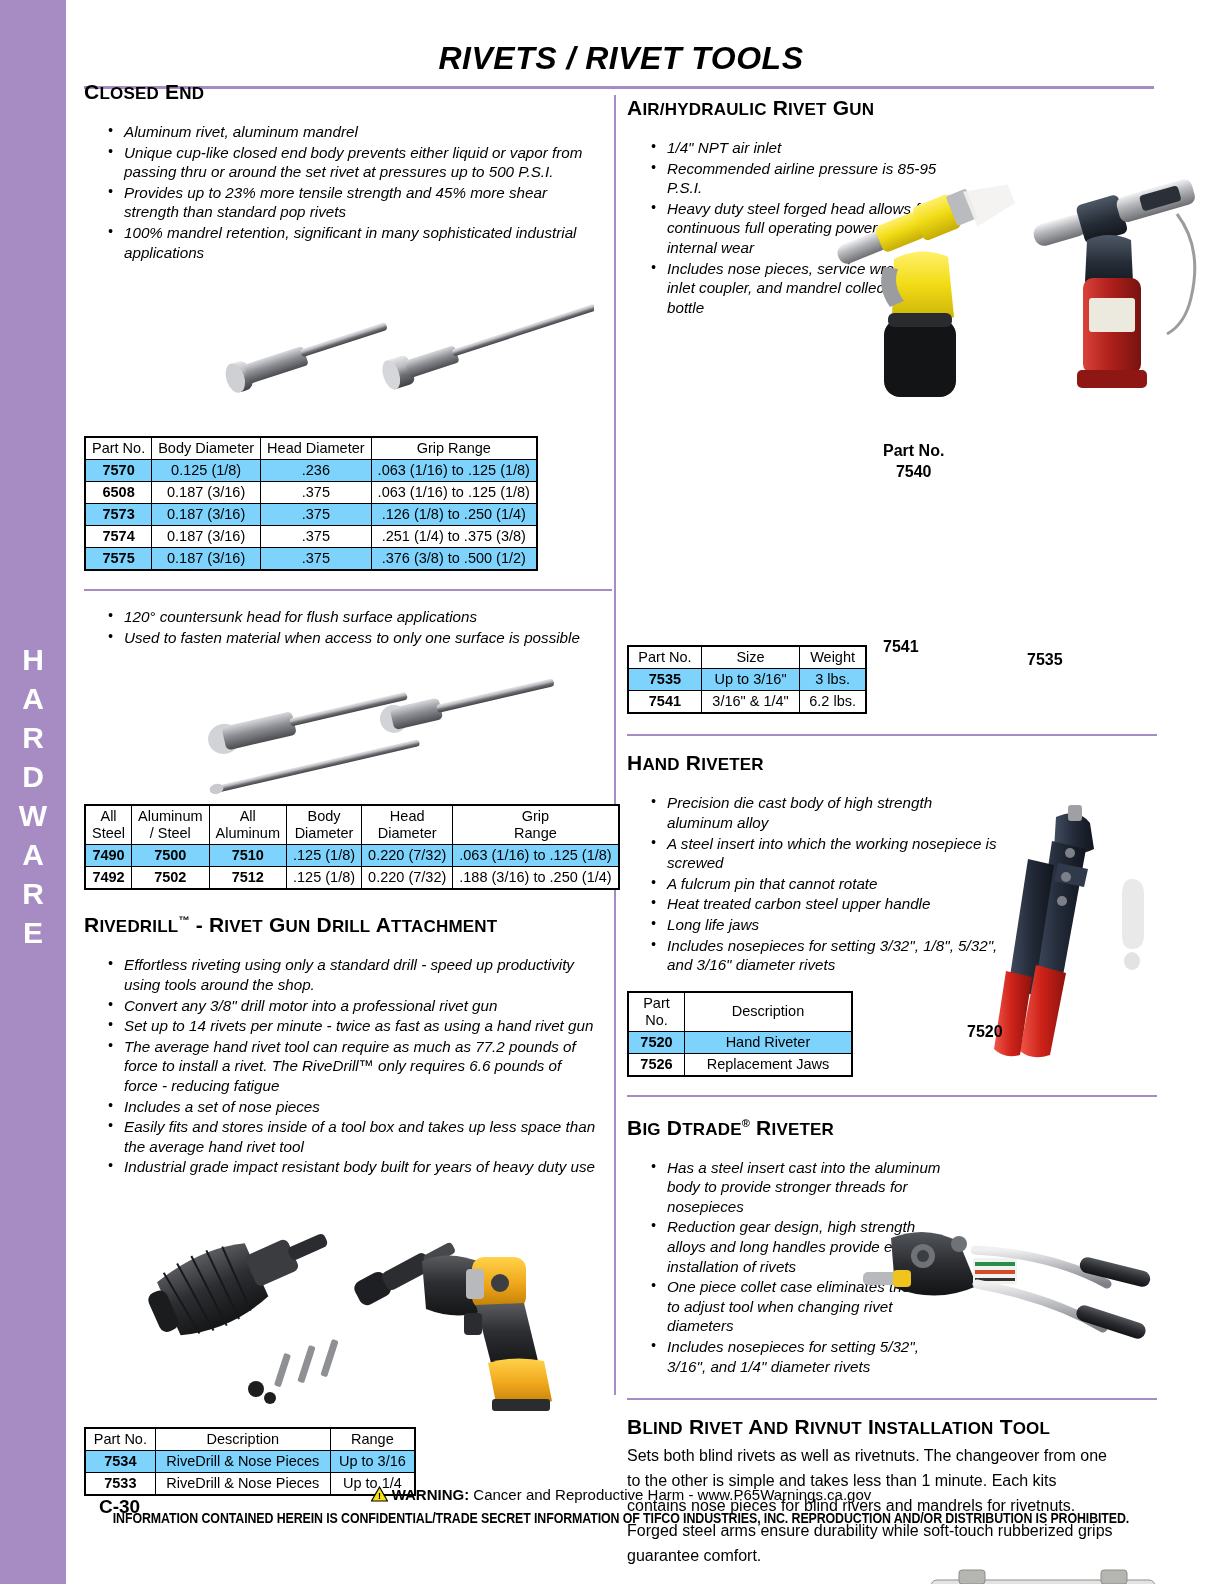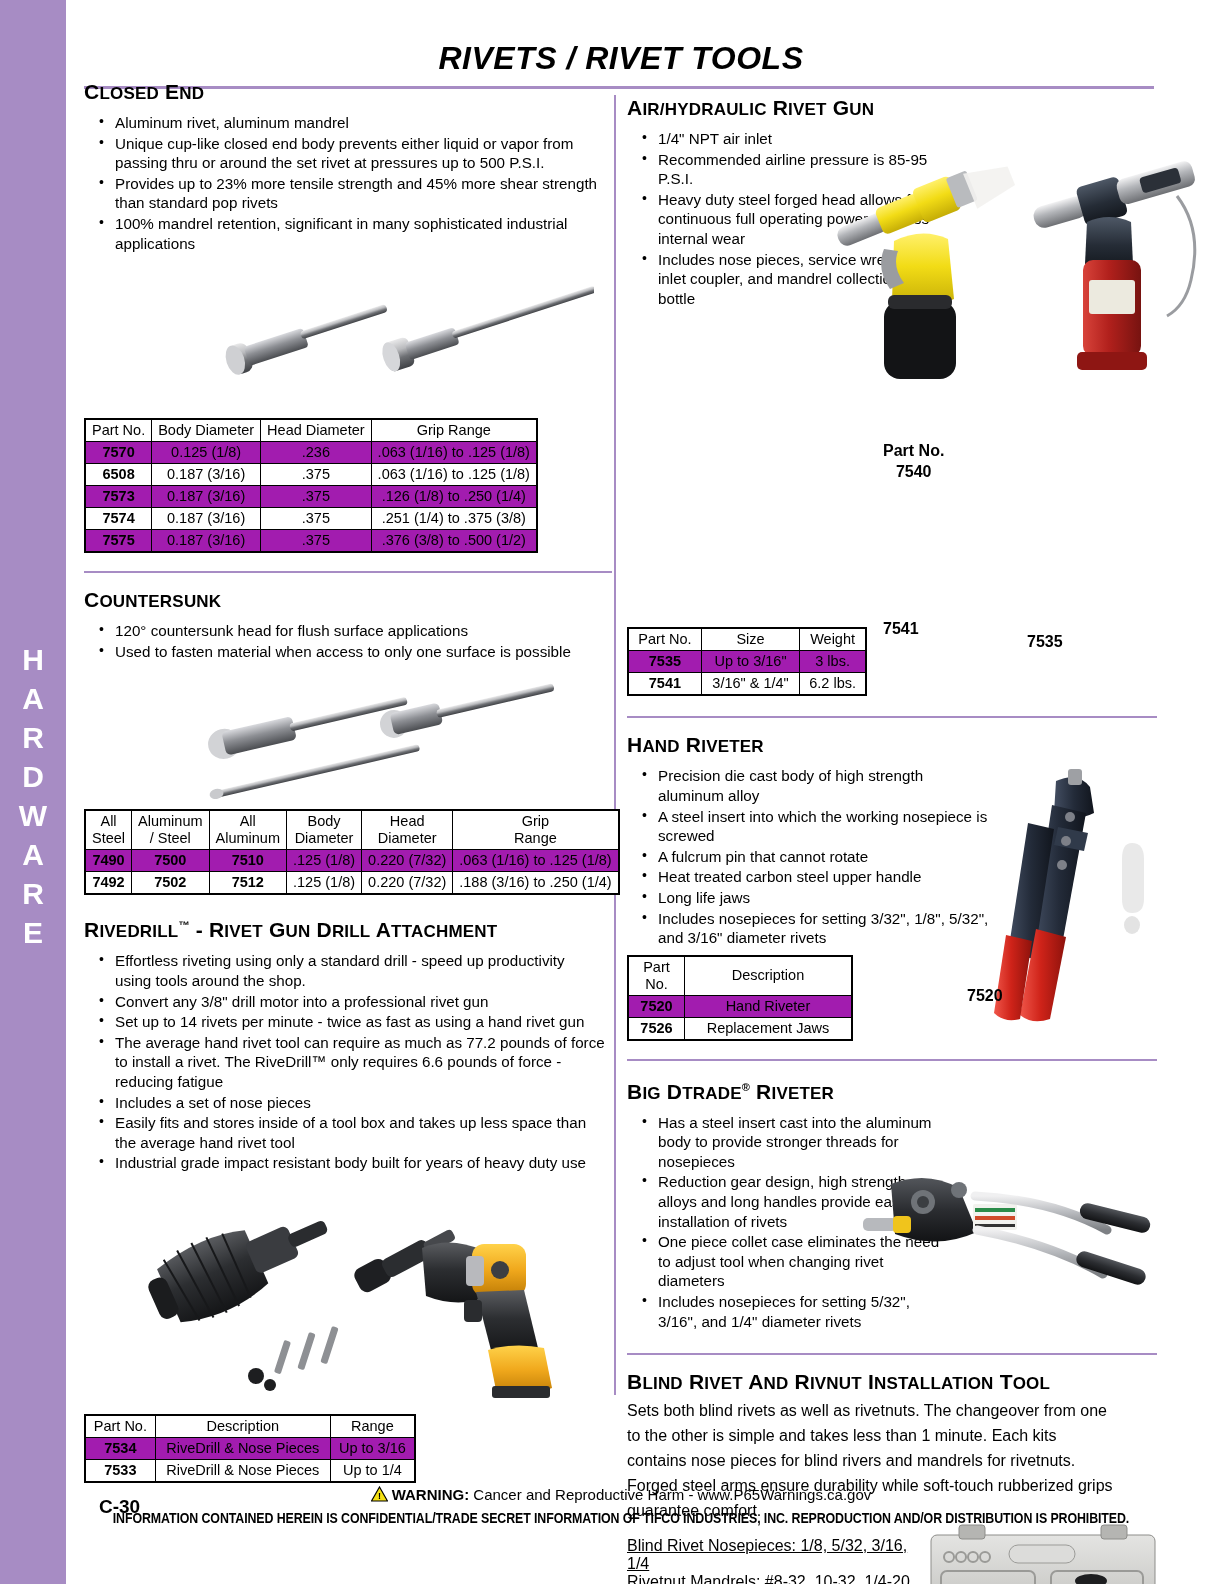--- a/index.html
+++ b/index.html
@@ -40,41 +40,41 @@
   .col-divider{position:absolute;left:614px;top:95px;width:2px;height:1300px;background:#a78cc4;}
 
   h2.sec{
     margin:0 0 2px 0;font-size:21px;font-weight:bold;letter-spacing:.2px;
     line-height:25px;
   }
   h2.sec em{font-style:normal;}
   h2.sec .s{font-size:17px;}
   h2.sec sup{font-size:11px;vertical-align:super;}
 
-  ul.bul{margin:7px;padding:0;list-style:none;}
+  ul.bul{margin:16px;padding:0;list-style:none;font-style:italic;}
   ul.bul li{
     position:relative;padding-left:24px;margin:0 0 1px 0;
     font-size:15.2px;line-height:19.6px;
   }
   ul.bul li:before{
     content:"\2022";position:absolute;left:8px;top:-1px;font-size:14px;
   }
   p.para{margin:0;font-size:16px;line-height:25px;}
 
   
   table.spec{
     border-collapse:collapse;border:2px solid #000;background:#fff;
     font-size:14.5px;
   }
   table.spec th,table.spec td{
     border:1px solid #000;padding:2px 6px;text-align:center;
     font-weight:normal;line-height:17px;white-space:nowrap;
   }
   table.spec thead th{background:#fff;font-weight:normal;}
-  table.spec tbody tr.alt td{background:#a21caf;}
+  table.spec tbody tr.alt td{background:#7dd3fc;}
   table.spec td.pn{font-weight:bold;}
 
   .hrule{height:2px;background:#a78cc4;margin:14px 0;}
 
   
   .imgbox{position:relative;}
 
   
   .callout{font-size:16px;font-weight:bold;text-align:center;}
   .pagenum{position:absolute;left:99px;top:1496px;font-size:19px;font-weight:bold;}
@@ -194,21 +194,20 @@
             <td>.375</td>
             <td>.376 (3/8) to .500 (1/2)</td>
           </tr>
         </tbody>
     </table>
   </div>
 
   <div class="hrule" style="margin-top:18px;"></div>
 
   <div>
-    <h2 class="sec" id="h_cs"><em>C</em><em class="s">OUNTERSUNK</em></h2>
     <ul class="bul" id="b_cs">
         <li>120° countersunk head for flush surface applications</li>
         <li>Used to fasten material when access to only one surface is possible</li>
       </ul>
 
     <div class="imgbox" style="height:135px;margin-top:6px;">
       <svg width="400" height="135" viewBox="0 0 400 135" style="position:absolute;left:80px;top:0;">
         <g transform="rotate(-13 120 60)">
           <ellipse cx="58" cy="62" rx="16" ry="15" fill="#d2d3d6"></ellipse>
           <rect x="58" y="50" width="72" height="24" rx="5" fill="url(#mt2)"></rect>

